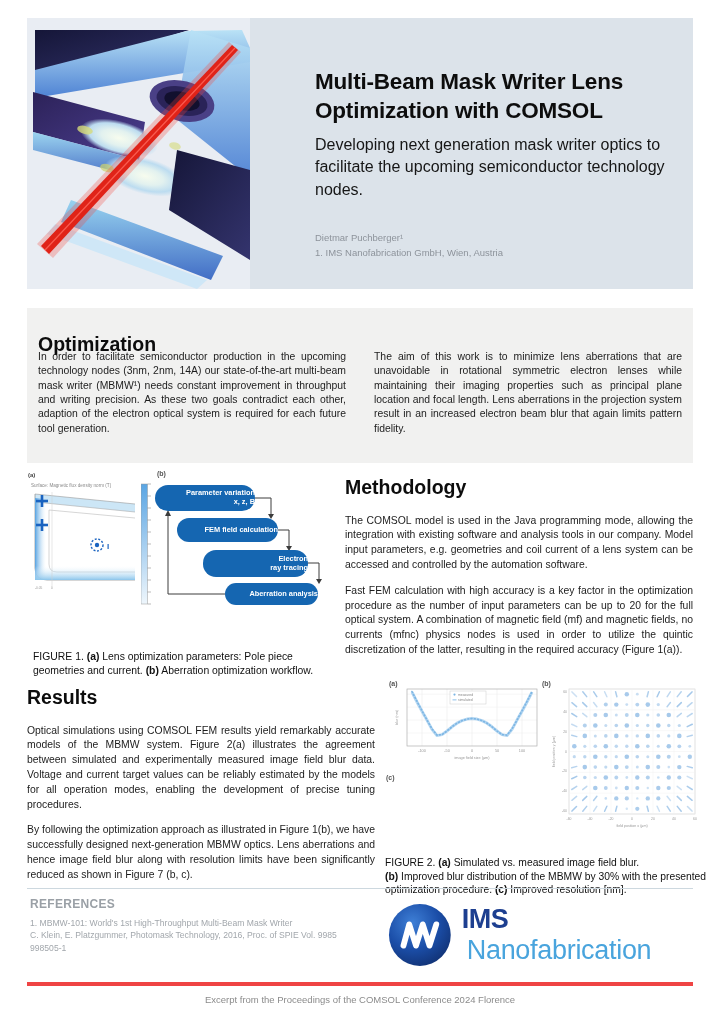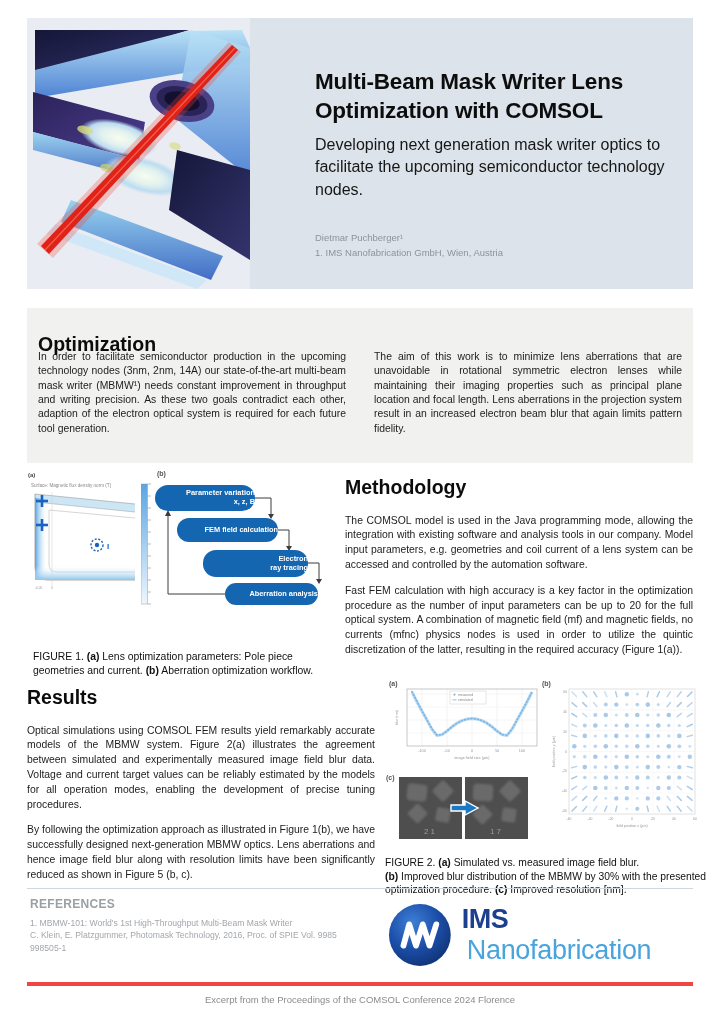--- a/index.html
+++ b/index.html
@@ -231,21 +231,21 @@
 
   <div class="abs body-col methodology-col">
     <h2 class="sec-heading">Methodology</h2>
     <p>The COMSOL model is used in the Java programming mode, allowing the integration with existing software and analysis tools in our company. Model input parameters, e.g. geometries and coil current of a lens system can be accessed and controlled by the automation software.</p>
     <p>Fast FEM calculation with high accuracy is a key factor in the optimization procedure as the number of input parameters can be up to 20 for the full optical system. A combination of magnetic field (mf) and magnetic fields, no currents (mfnc) physics nodes is used in order to utilize the quintic discretization of the latter, resulting in the required accuracy (Figure 1(a)).</p>
   </div>
 
   <div class="abs body-col results-col">
     <h2 class="sec-heading">Results</h2>
     <p>Optical simulations using COMSOL FEM results yield remarkably accurate models of the MBMW system. Figure 2(a) illustrates the agreement between simulated and experimentally measured image field blur data. Voltage and current target values can be reliably estimated by the models for all operation modes, enabling the development of precise tuning procedures.</p>
-    <p>By following the optimization approach as illustrated in Figure 1(b), we have successfully designed next-generation MBMW optics. Lens aberrations and hence image field blur along with resolution limits have been significantly reduced as shown in Figure 5 (b, c).</p>
+    <p>By following the optimization approach as illustrated in Figure 1(b), we have successfully designed next-generation MBMW optics. Lens aberrations and hence image field blur along with resolution limits have been significantly reduced as shown in Figure 7 (b, c).</p>
   </div>
 
   <div class="abs fig2">
     <span class="abs fig-label" style="left:4px;top:0;">(a)</span>
     <svg id="fig2a-plot" class="fig2a-svg" viewBox="0 0 150 90">
         <line x1="29" y1="5" x2="29" y2="62" stroke="#e7e7e7" stroke-width="0.5"></line>
         <text x="29" y="68" font-size="3.8" fill="#999" text-anchor="middle">-100</text>
         <line x1="54" y1="5" x2="54" y2="62" stroke="#e7e7e7" stroke-width="0.5"></line>
         <text x="54" y="68" font-size="3.8" fill="#999" text-anchor="middle">-50</text>
         <line x1="79" y1="5" x2="79" y2="62" stroke="#e7e7e7" stroke-width="0.5"></line>
@@ -443,39 +443,20 @@
         <text x="18" y="48.666666666666664" font-size="3.4" fill="#999" text-anchor="end">20</text>
         <text x="18" y="68.5" font-size="3.4" fill="#999" text-anchor="end">0</text>
         <text x="18" y="88.33333333333333" font-size="3.4" fill="#999" text-anchor="end">-20</text>
         <text x="18" y="108.16666666666667" font-size="3.4" fill="#999" text-anchor="end">-40</text>
         <text x="18" y="128" font-size="3.4" fill="#999" text-anchor="end">-60</text>
         <text x="83" y="143" font-size="3.6" fill="#999" text-anchor="middle">field position x (µm)</text>
         <text x="6" y="67.5" font-size="3.6" fill="#999" text-anchor="middle" transform="rotate(-90 6 67.5)">field position y (µm)</text>
       </svg>
 
     <span class="abs fig-label" style="left:1px;top:94px;">(c)</span>
-    <div class="sem-wrap">
-      <div class="sem-panel" style="left:0;">
-        <div class="sem-shape" style="left:8px;top:7px;width:20px;height:17px;border-radius:4px;transform:rotate(6deg);"></div>
-        <div class="sem-shape" style="left:36px;top:6px;width:16px;height:16px;border-radius:2px;transform:rotate(45deg);"></div>
-        <div class="sem-shape" style="left:11px;top:29px;width:15px;height:15px;border-radius:2px;transform:rotate(45deg);"></div>
-        <div class="sem-shape" style="left:37px;top:31px;width:14px;height:14px;border-radius:2px;transform:rotate(10deg);"></div>
-        <div class="sem-num">21</div>
-      </div>
-      <div class="sem-panel" style="left:66px;">
-        <div class="sem-shape" style="left:8px;top:7px;width:20px;height:17px;border-radius:4px;transform:rotate(4deg);"></div>
-        <div class="sem-shape" style="left:37px;top:6px;width:16px;height:16px;border-radius:2px;transform:rotate(45deg);"></div>
-        <div class="sem-shape" style="left:10px;top:30px;width:15px;height:15px;border-radius:2px;transform:rotate(45deg);"></div>
-        <div class="sem-shape" style="left:37px;top:31px;width:14px;height:14px;border-radius:2px;transform:rotate(8deg);"></div>
-        <div class="sem-num">17</div>
-      </div>
-      <svg class="arrow-svg" viewBox="0 0 30 16">
-        <polygon points="1,5 15,5 15,1 28,8 15,15 15,11 1,11" fill="#1b79c4" stroke="#ffffff" stroke-width="1.4"></polygon>
-      </svg>
-    </div>
   </div>
   <p class="abs caption fig2-caption">
     <span>FIGURE 2. </span><b>(a)</b><span> Simulated vs. measured image field blur.</span><br>
     <b>(b)</b><span> Improved blur distribution of the MBMW by 30% with the presented optimization procedure. </span><b>(c)</b><span> Improved resolution [nm].</span>
   </p>
 
   <div class="abs ref-divider"></div>
   <div class="abs refs">
     <p class="refs-heading">REFERENCES</p>
     <div class="refs-text">

